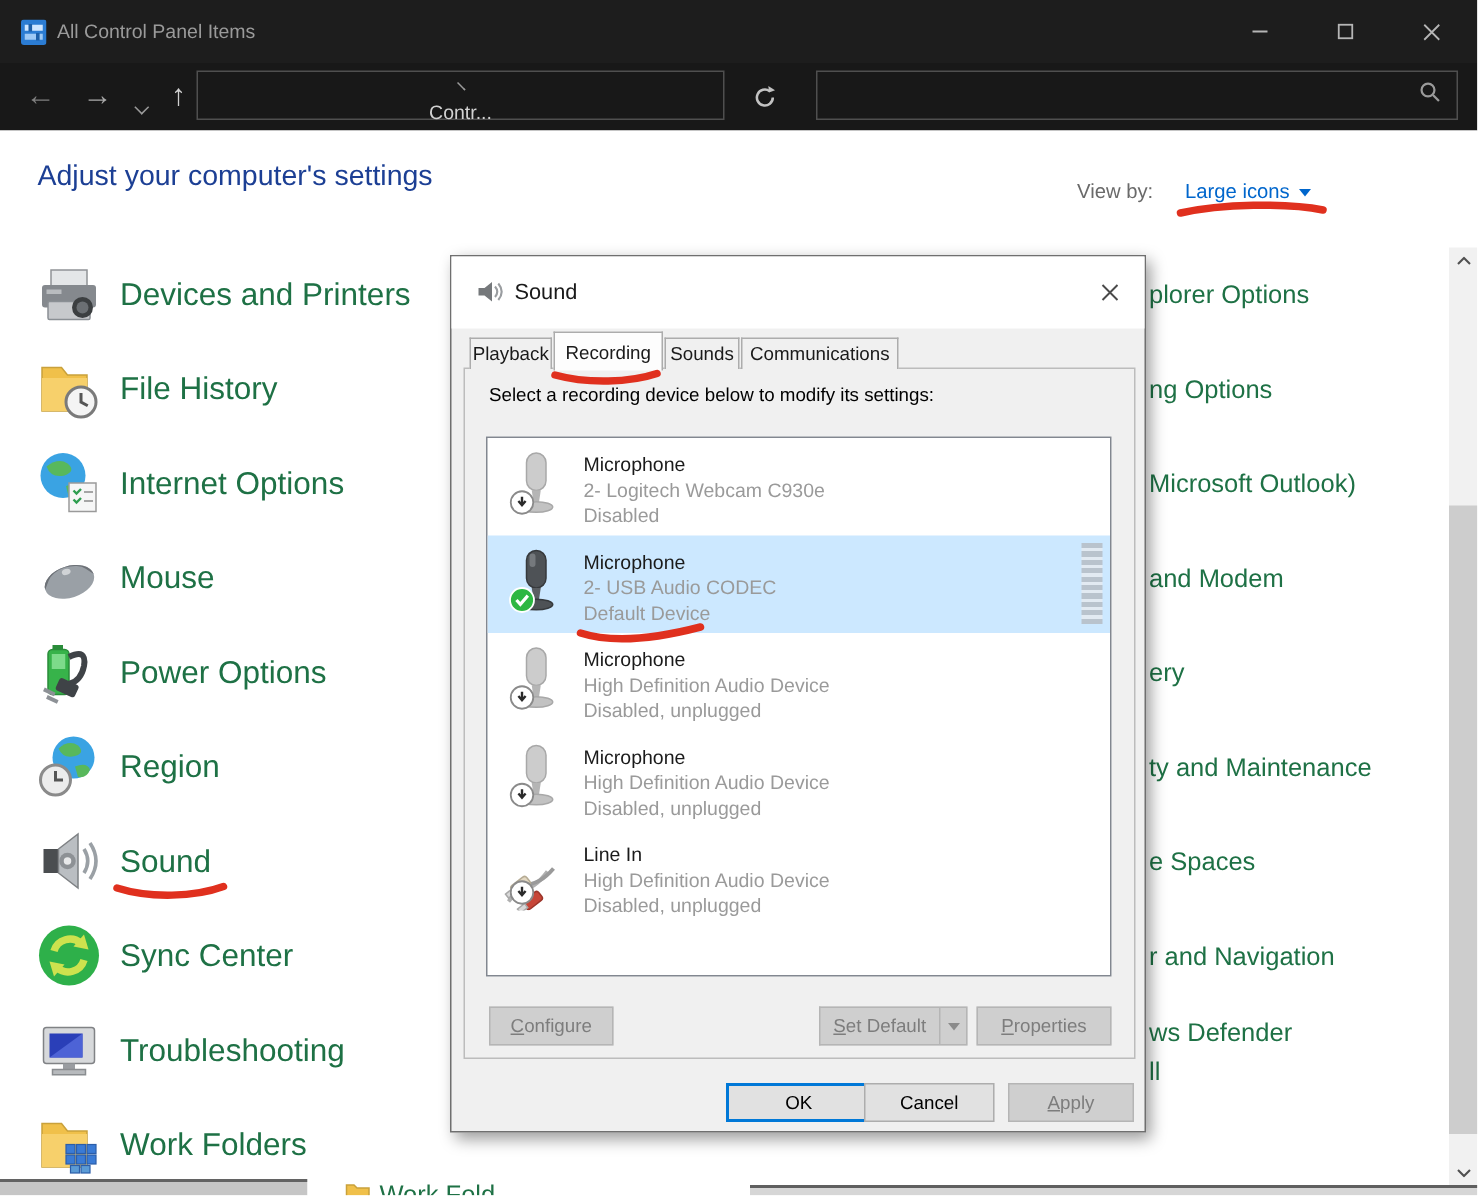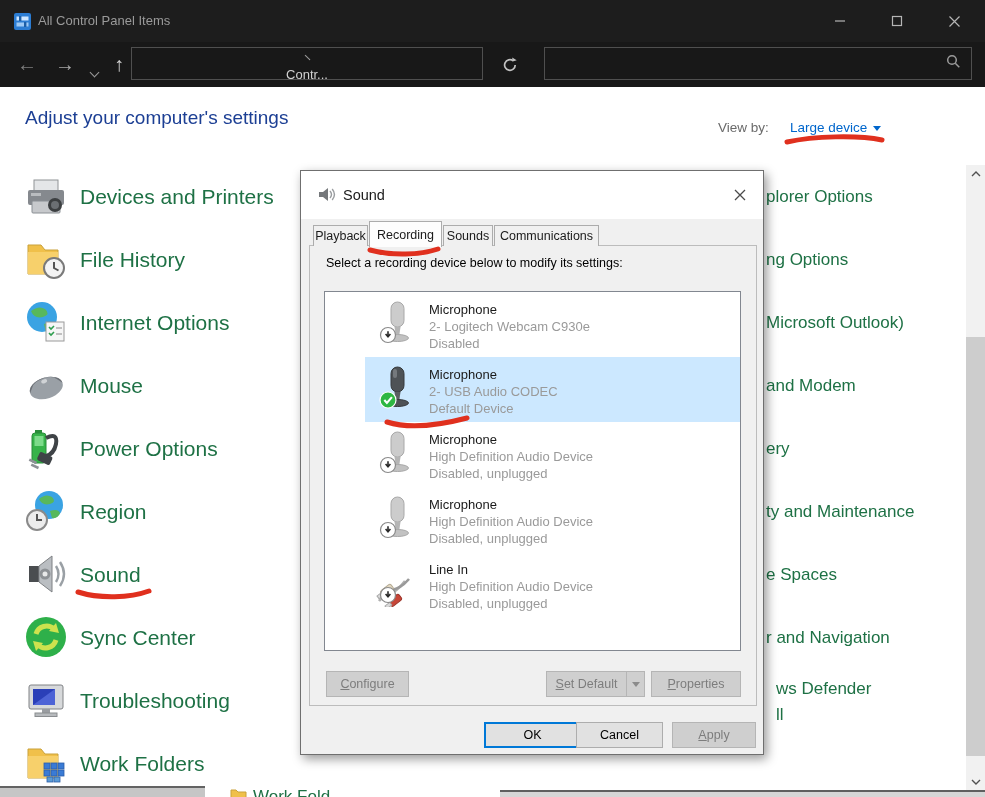--- a/index.html
+++ b/index.html
@@ -38,42 +38,42 @@
   .caret{display:inline-block;margin-left:6px;border-left:4px solid transparent;border-right:4px solid transparent;
          border-top:5px solid #0066cc;vertical-align:middle;}
 
   .cp-row{position:absolute;left:0;width:300px;height:63px;}
   .cp-row .icon48{position:absolute;left:22px;top:7px;width:48px;height:48px;}
   .cp-row .lbl{position:absolute;left:80px;top:0;height:63px;display:flex;align-items:center;
          font-size:21px;color:#1e7145;cursor:pointer;white-space:nowrap;}
 
   .frag-row{position:absolute;left:766px;width:200px;height:63px;display:flex;align-items:center;
          font-size:17px;color:#1e7145;white-space:nowrap;overflow:hidden;}
-  .frag-two{display:block;padding-top:7px;line-height:26px;margin-left:10px;}
+  .frag-two{display:block;padding-top:7px;line-height:26px;}
 
   
   .scrollbar{left:966px;top:165px;width:19px;height:625px;background:#f1f1f1;}
   .sb-btn{position:absolute;left:0;width:19px;height:17px;display:flex;align-items:center;justify-content:center;}
   .sb-thumb{position:absolute;left:0;top:172px;width:19px;height:419px;background:#cdcdcd;}
 
   
   .dialog{left:300px;top:170px;width:464px;height:585px;background:#f0f0f0;border:1px solid #6f6f6f;
           box-sizing:border-box;box-shadow:3px 4px 10px rgba(0,0,0,.4);z-index:10;}
   .dlg-title{position:absolute;left:0;top:0;width:100%;height:48px;background:#ffffff;}
   .dlg-title .t{position:absolute;left:42px;top:0;height:48px;line-height:48px;font-size:14.5px;color:#1a1a1a;}
   .dlg-close{position:absolute;right:8px;top:9px;width:30px;height:30px;display:flex;align-items:center;justify-content:center;}
   .tab{position:absolute;top:54px;height:21px;background:#f0f0f0;border:1px solid #acacac;border-bottom:none;
        box-sizing:border-box;font-size:12.5px;color:#1a1a1a;display:flex;align-items:center;justify-content:center;cursor:pointer;}
   .tab.active{top:50px;height:26px;background:#fdfdfd;z-index:3;}
   .tab-page{position:absolute;left:8px;top:74px;width:448px;height:461px;border:1px solid #bcbcbc;
        background:#f0f0f0;box-sizing:border-box;}
   .dlg-instruction{position:absolute;left:25px;top:85px;font-size:12.5px;color:#000;}
   .listbox{position:absolute;left:23px;top:120px;width:417px;height:360px;background:#fff;
        border:1px solid #828790;box-sizing:border-box;overflow:hidden;}
-  .dev{position:relative;width:100%;height:65px;margin-left:40px;}
+  .dev{position:relative;width:100%;height:65px;}
   .dev.selected{background:#cce8ff;}
   .dev .dico{position:absolute;left:10px;top:9px;}
   .dev .nm{position:absolute;left:64px;top:10px;font-size:13px;color:#1a1a1a;}
   .dev .dt{position:absolute;left:64px;top:27px;font-size:13px;color:#9a9a9a;}
   .dev .st{position:absolute;left:64px;top:44px;font-size:13px;color:#9a9a9a;}
   .meter{position:absolute;right:5px;top:5px;width:14px;height:54px;
        background:repeating-linear-gradient(to bottom,#b9c3cd 0px,#b9c3cd 3.5px,#e2eaf2 3.5px,#e2eaf2 5.6px);}
   .btn{position:absolute;height:26px;box-sizing:border-box;font-size:12.5px;display:flex;
        align-items:center;justify-content:center;cursor:pointer;}
   .btn.disabled{background:#cfcfcf;border:1px solid #b5b5b5;color:#7d7d7d;cursor:default;}
@@ -159,21 +159,21 @@
           <circle cx="6" cy="6" r="4.3" fill="none" stroke="#9a9a9a" stroke-width="1.5"></circle>
           <line x1="9.3" y1="9.3" x2="13.3" y2="13.3" stroke="#9a9a9a" stroke-width="1.5"></line>
         </svg>
       </span>
     </div>
   </div>
 
   <div class="abs content-bg"></div>
   <div class="abs heading">Adjust your computer's settings</div>
   <div class="abs viewby-label">View by:</div>
-  <div class="abs viewby-value"><span>Large device</span><span class="caret"></span></div>
+  <div class="abs viewby-value"><span>Large icons</span><span class="caret"></span></div>
 
   <div class="cp-row" style="top:165px">
     <svg class="icon48" viewBox="0 0 48 48">
       <rect x="12" y="8" width="24" height="12" fill="#e4e6e8" stroke="#909396"></rect>
       <rect x="6" y="18" width="36" height="15" rx="2" fill="#85898e"></rect>
       <rect x="10" y="29" width="28" height="12" rx="1" fill="#c7c9cc" stroke="#8a8f94"></rect>
       <circle cx="33" cy="33" r="7" fill="#3c3f41"></circle>
         <circle cx="33" cy="33" r="4" fill="#6b6f73"></circle>
       <rect x="9" y="21" width="10" height="3" fill="#b9bcbf"></rect>
     </svg>

